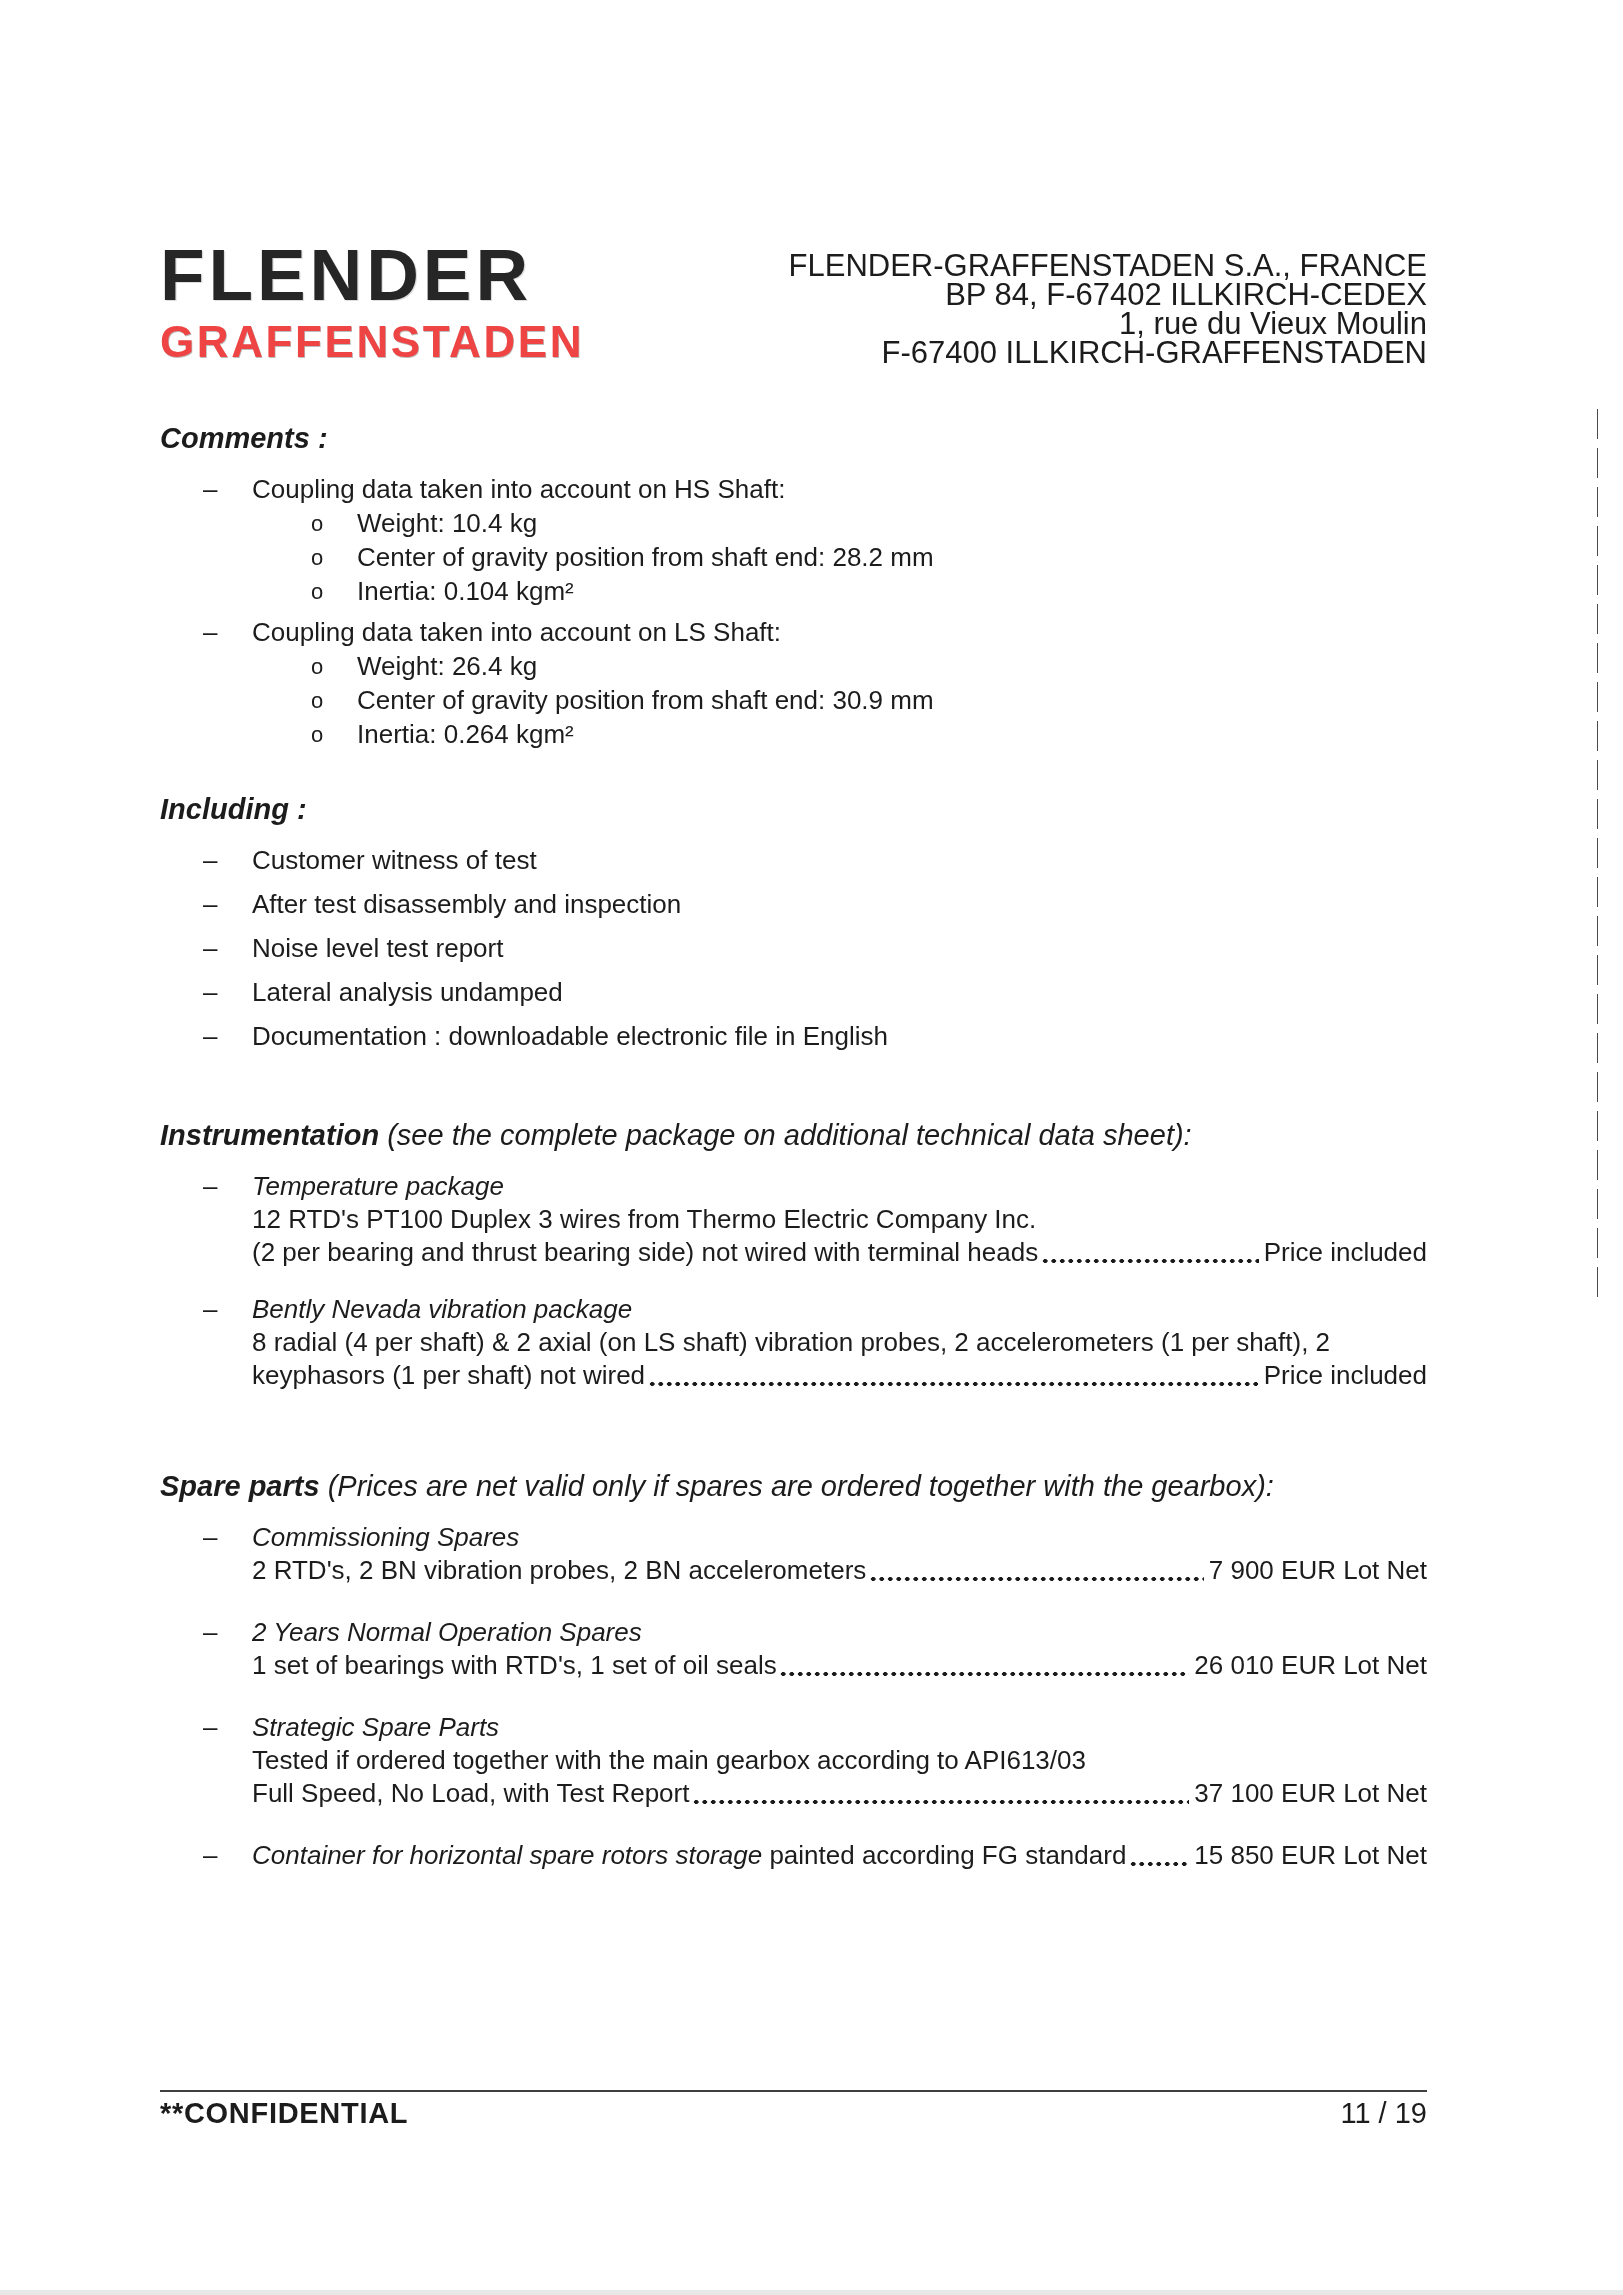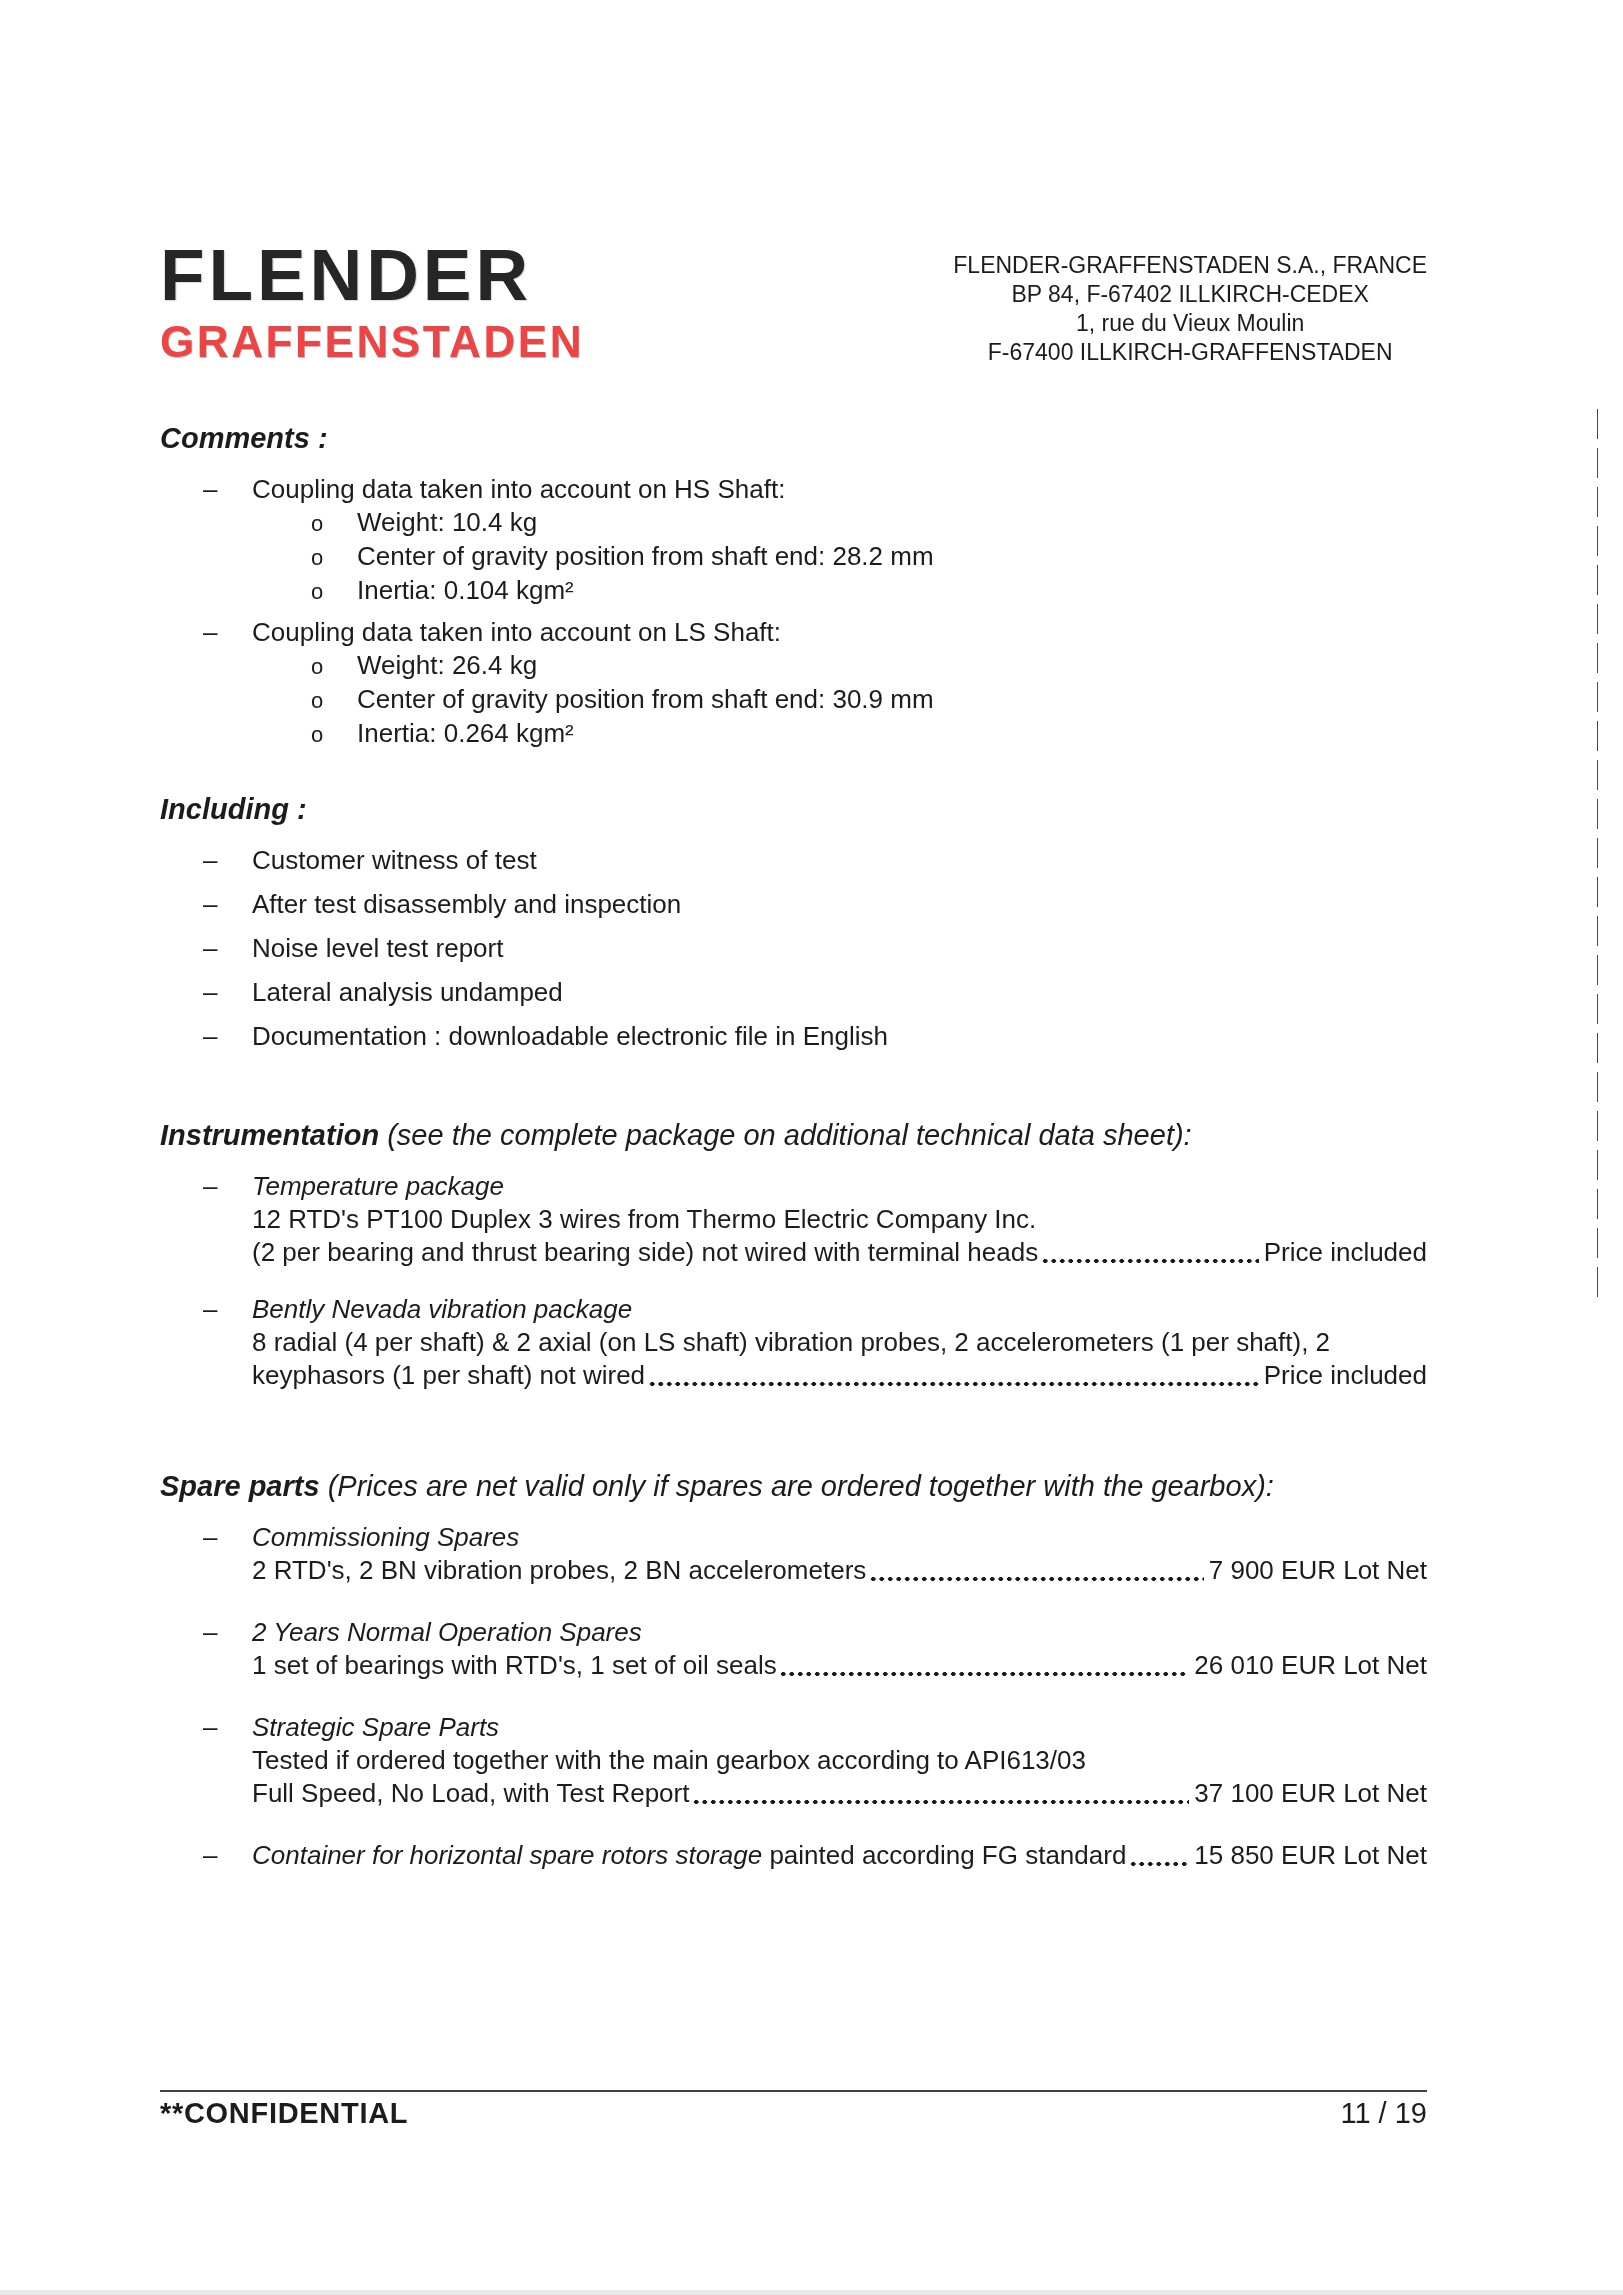--- a/index.html
+++ b/index.html
@@ -29,21 +29,21 @@
   }
   .logo-line2 {
     margin-top: 11.8px;
     font-size: 44px;
     line-height: 46px;
     font-weight: 800;
     letter-spacing: 2.6px;
     color: #ef4444;
     text-shadow: 0.7px 0.7px 0 #bdbdbd;
   }
-  .address { padding-top: 9.2px; font-size: 23px; line-height: 29px; text-align: center; }
+  .address { padding-top: 9.2px; font-size: 31px; line-height: 29px; text-align: right; }
 
   
   .h-main {
     font-size: 29px;
     line-height: 35px;
     font-weight: 700;
     font-style: italic;
     margin: 0 0 17px 0;
   }
   .h-bold { font-weight: 700; font-style: italic; }
@@ -58,21 +58,21 @@
   .dash-item { display: flex; margin-left: 43px; margin-bottom: 7.9px; }
   .dash { flex: 0 0 49px; }
   .dash::before { content: "\2013"; }
   .dash-body { flex: 1 1 auto; min-width: 0; }
 
   .sec-including .dash-item { margin-bottom: 11px; }
   .sec-instrumentation .dash-item { margin-bottom: 23.6px; }
   .sec-spares .dash-item { margin-bottom: 29px; }
 
   
-  .sub-item { display: flex; margin-left: 59px; }
+  .sub-item { display: flex; margin-left: 59px; align-items: center; }
   .o-bullet { flex: 0 0 46px; }
   .o-bullet::before { content: "o"; font-size: 22px; }
 
   .italic { font-style: italic; }
 
   
   .leader-row { display: flex; align-items: flex-end; }
   .lr-text { white-space: pre-wrap; }
   .leader {
     flex: 1 1 26px;

